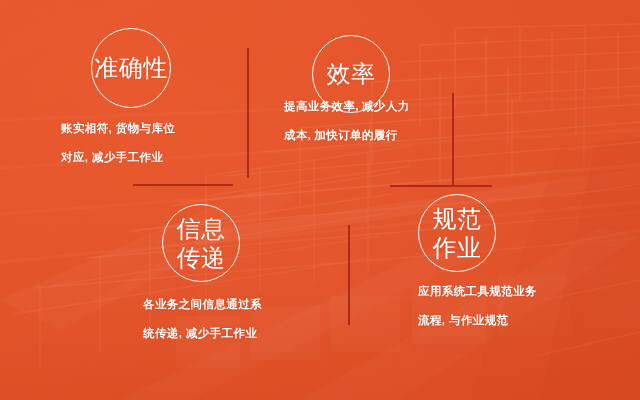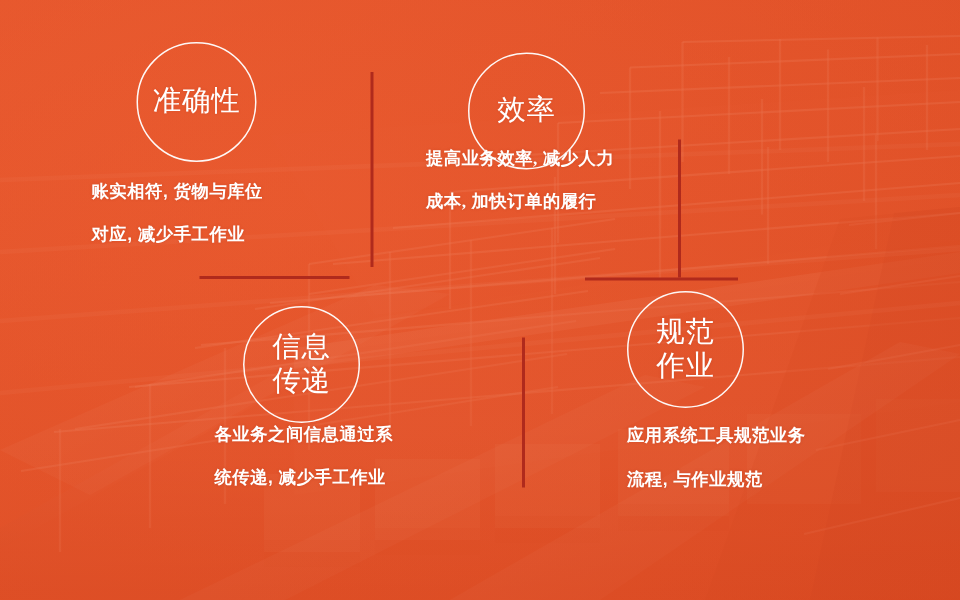--- a/index.html
+++ b/index.html
@@ -34,21 +34,21 @@
   
   .circle {
     position:absolute;
     border:1.6px solid rgba(255,255,255,.96);
     border-radius:50%;
     display:flex; align-items:center; justify-content:center;
     text-align:center;
     color:#ffffff;
   }
   .circle .c-label {
-    font-size:19px; font-weight:400; line-height:1.22;
+    font-size:24px; font-weight:400; line-height:1.22;
     letter-spacing:.5px;
     white-space:pre-line;
     text-shadow:0 0 2px rgba(150,40,15,.18);
   }
   
   .desc {
     position:absolute;
     color:#ffffff;
     font-size:11.5px;
     font-weight:bold;
@@ -208,21 +208,21 @@
   <div class="circle" style="left:312px; top:35px; width:78px; height:78px;text-align:right;">
     <span class="c-label">效率</span>
   </div>
   <div class="desc" style="left:284px; top:92px; width:190px;font-family:Liberation Serif, serif;">提高业务效率, 减少人力
 成本, 加快订单的履行</div>
 
   <div class="circle" style="left:162px; top:204px; width:78px; height:78px;">
     <span class="c-label">信息
 传递</span>
   </div>
-  <div class="desc" style="left:143px; top:276px; width:190px;">各业务之间信息通过系
+  <div class="desc" style="left:143px; top:290px; width:190px;">各业务之间信息通过系
 统传递, 减少手工作业</div>
 
   <div class="circle" style="left:418px; top:194px; width:78px; height:78px;">
     <span class="c-label">规范
 作业</span>
   </div>
   <div class="desc" style="left:418px; top:277px; width:195px;">应用系统工具规范业务
 流程, 与作业规范</div>
 
 </div>

